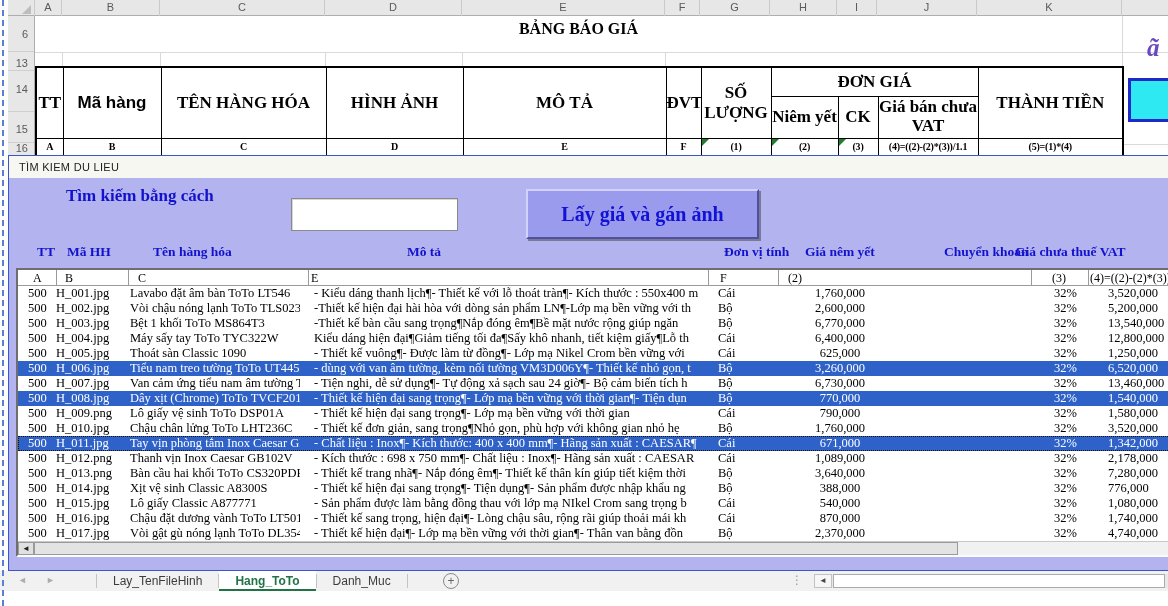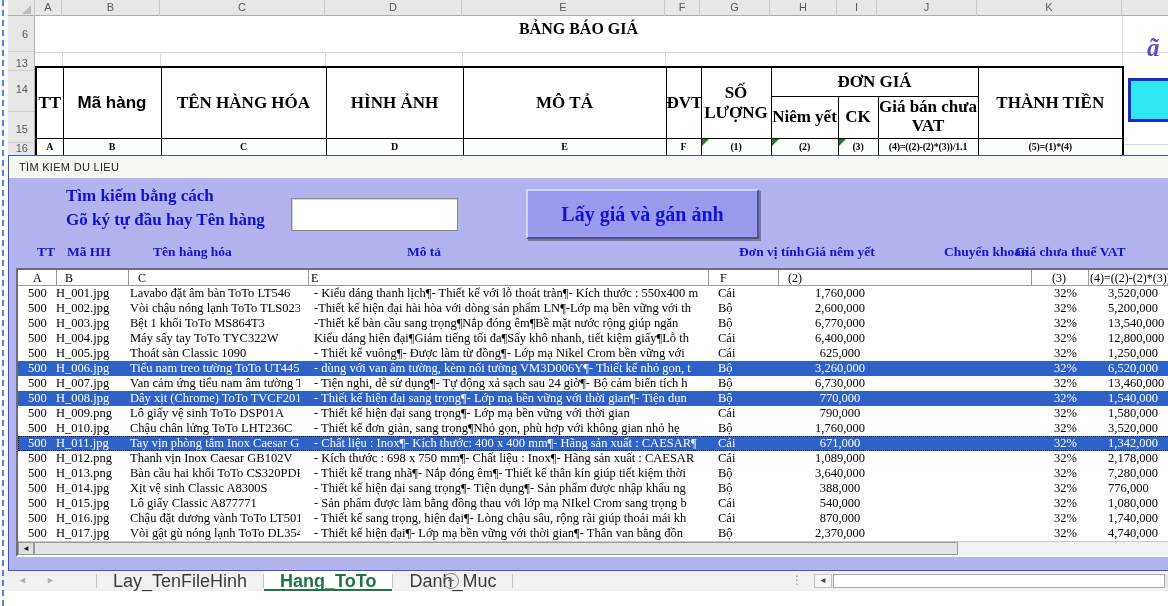--- a/index.html
+++ b/index.html
@@ -81,21 +81,21 @@
   .lb-hscroll { position:absolute; left:0; bottom:0; height:14px; width:100%; background:#f1f1f1; border-top:1px solid #c9c9c9; }
   .lb-sbtn { position:absolute; left:0; top:0; width:16px; height:13px; background:#e0e0e0; border:1px solid #9a9a9a;
     font-size:8px; line-height:11px; text-align:center; color:#222; font-family:"Liberation Sans",sans-serif; }
   .lb-thumb { position:absolute; left:16px; top:0; width:924px; height:13px; background:#e3e3e3; border:1px solid #9a9a9a; }
 
   
   .tabstrip { position:absolute; left:0; right:0; top:571px; height:20px; background:#f1f1f1; z-index:5; }
   .navarr { position:absolute; top:4px; font-size:9px; color:#adadad; }
   .tabs { position:absolute; left:96px; top:0; height:20px; display:flex; align-items:stretch; }
   .tabdiv { width:1px; background:#c4c4c4; margin-top:3px; height:14px; }
-  .tab { padding:0 16px; font-size:18px; color:#3c3c3c; line-height:20px; white-space:nowrap; }
+  .tab { padding:0 16px; font-size:12px; color:#3c3c3c; line-height:20px; white-space:nowrap; }
   .tab.active { background:#fff; color:#217346; font-weight:bold; box-shadow:inset 0 -2px 0 #217346; }
   .newsheet { position:absolute; left:443px; top:2px; width:16px; height:16px; border:1px solid #8a8a8a; border-radius:50%;
     text-align:center; line-height:14px; font-size:12px; color:#666; }
   .dots { position:absolute; left:791px; top:2px; color:#9a9a9a; font-size:12px; }
   .bscroll-btn { position:absolute; left:814px; top:3px; width:18px; height:14px; background:#f6f6f6; border:1px solid #c2c2c2;
     font-size:8px; line-height:12px; text-align:center; color:#444; }
   .bscroll-track { position:absolute; left:832px; top:3px; right:0; height:14px; background:#e8e8e8; }
   .bscroll-thumb { position:absolute; left:833px; top:3px; width:332px; height:14px; background:#fff; border:1px solid #ababab; }
 
   
@@ -199,29 +199,28 @@
       </tr>
     </tbody>
       </table>
   </div>
 
   <div class="dialog">
     <div class="dlg-title">TÌM KIEM DU LIEU</div>
     <div class="dlg-body">
 
       <div class="hintline" style="top:8px">Tìm kiếm bằng cách</div>
-      <div class="hintline" style="top:32px">Gõ ký tự đầu hay Tên hàng</div>
       <input class="searchbox" type="text" value="" style="">
       <button class="getbtn">Lấy giá và gán ảnh</button>
 
       <div class="ghead" style="left:28px">TT</div>
       <div class="ghead" style="left:58px">Mã HH</div>
       <div class="ghead" style="left:144px">Tên hàng hóa</div>
       <div class="ghead" style="left:398px">Mô tả</div>
-      <div class="ghead" style="left:730px">Đơn vị tính</div>
+      <div class="ghead" style="left:715px">Đơn vị tính</div>
       <div class="ghead" style="left:796px">Giá nêm yết</div>
       <div class="ghead" style="left:935px">Chuyển khoản</div>
       <div class="ghead" style="left:1006px">Giá chưa thuế VAT</div>
 
       <div class="listbox">
         <div class="lb-sub">
           <span style="left:15px">A</span>
           <span style="left:47px">B</span>
           <span style="left:120px">C</span>
           <span style="left:293px">E</span>

